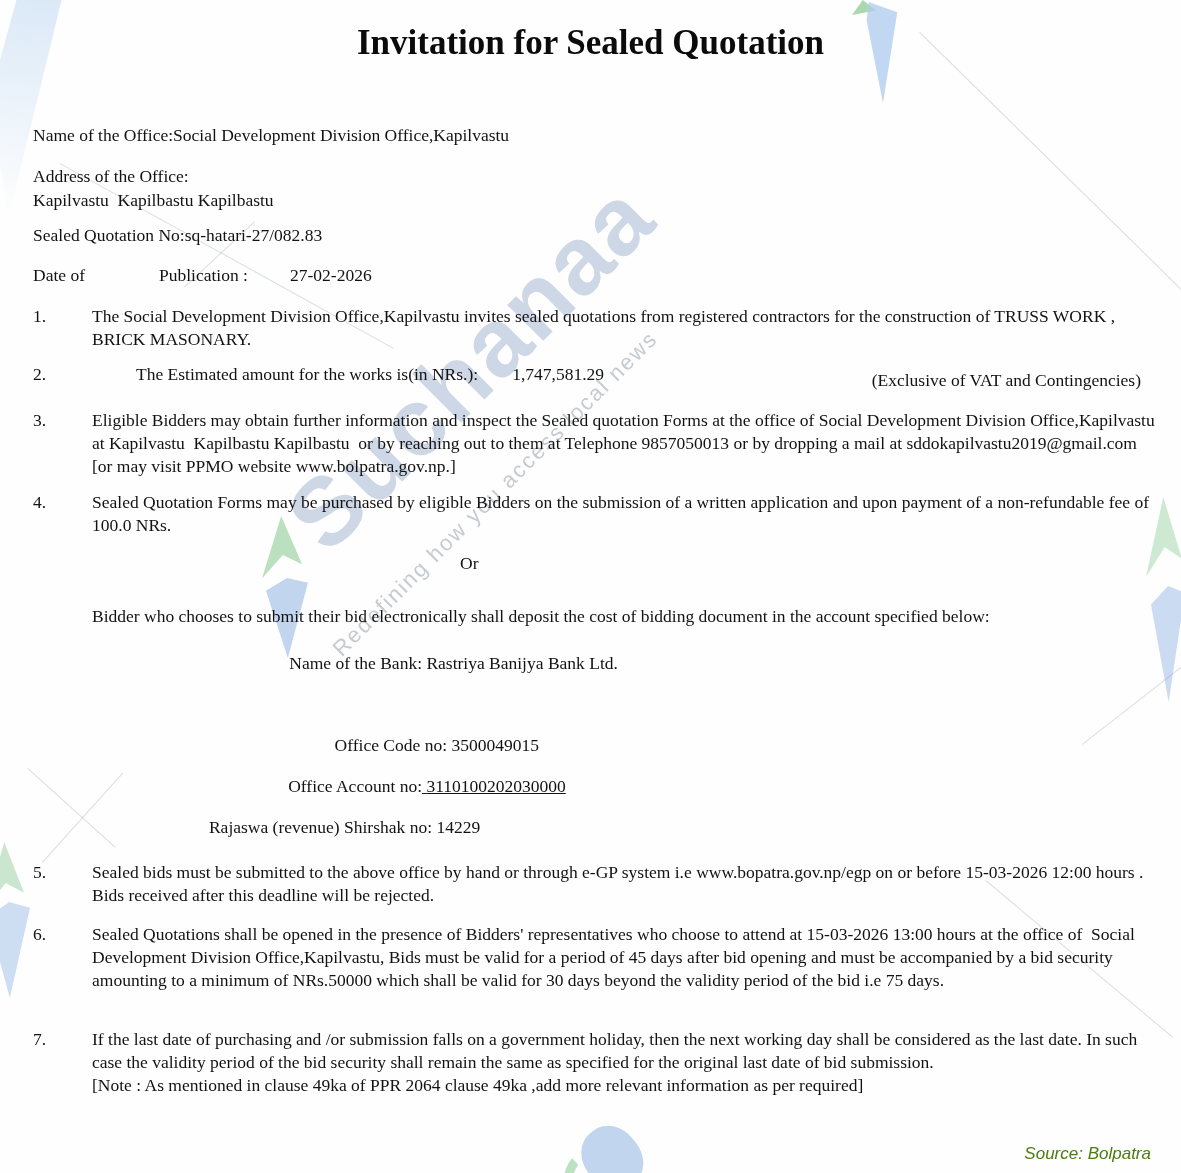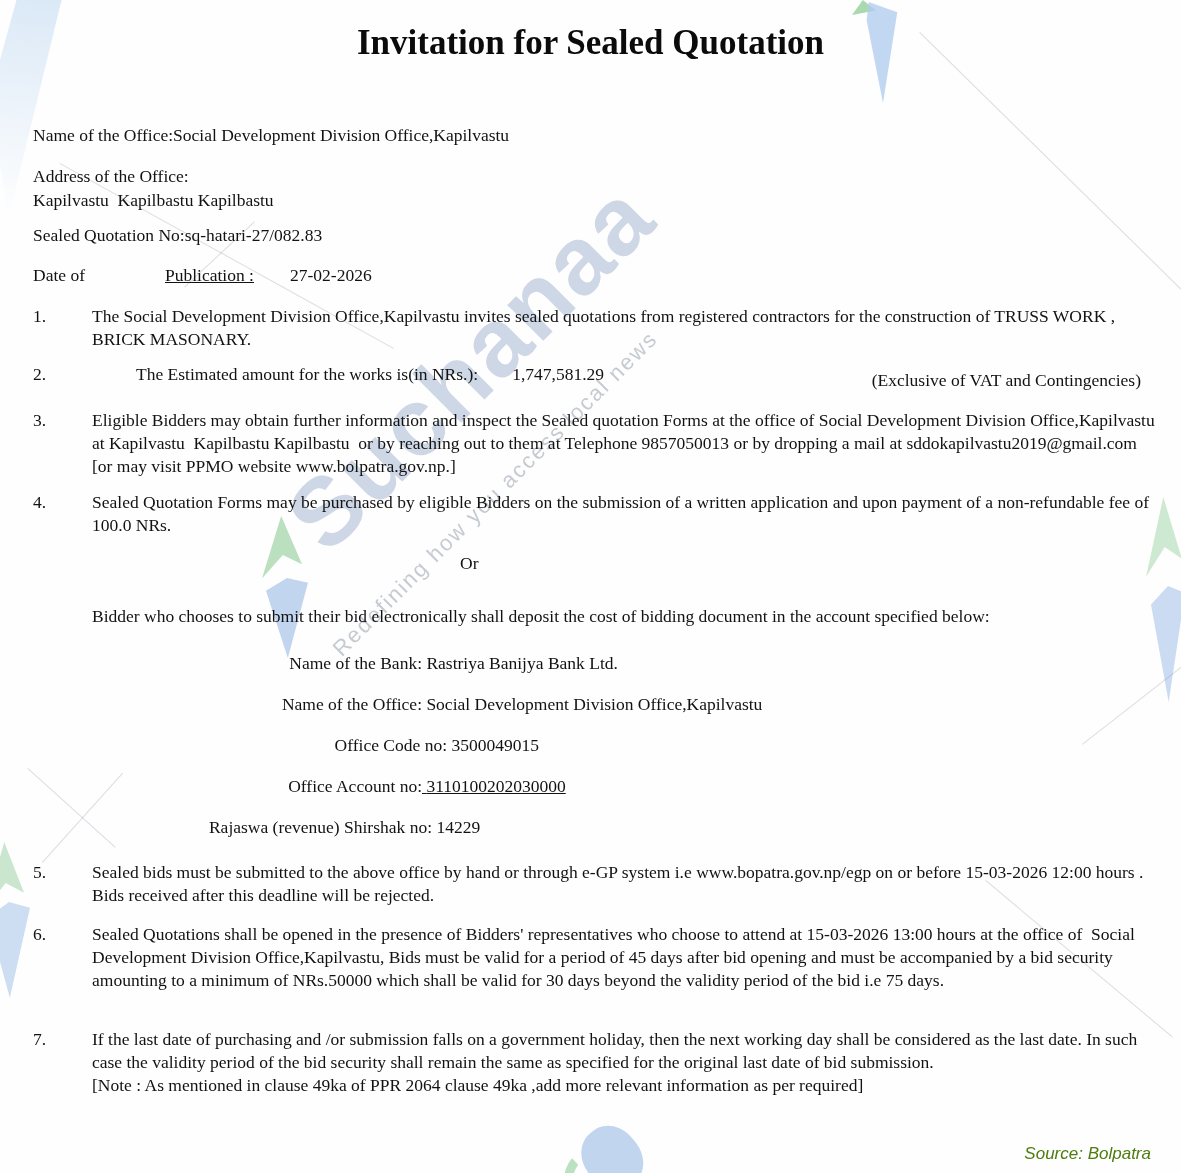--- a/index.html
+++ b/index.html
@@ -166,21 +166,21 @@
 
     <div class="meta-line" style="top:124px;"><span>Name of the Office:</span><span>Social Development Division Office,Kapilvastu</span></div>
 
     <div class="meta-line" style="top:165px;">Address of the Office:</div>
     <div class="meta-line pre" style="top:189px;">Kapilvastu  Kapilbastu Kapilbastu</div>
 
     <div class="meta-line" style="top:224px;"><span>Sealed Quotation No:</span><span>sq-hatari-27/082.83</span></div>
 
     <div class="meta-line" style="top:264px; width:500px; height:24px;">
       <span class="abs" style="left:0;">Date of</span>
-      <span class="abs" style="left:132px;text-decoration:underline;">Publication :</span>
+      <span class="abs" style="left:126px;">Publication :</span>
       <span class="abs" style="left:257px;">27-02-2026</span>
     </div>
 
     <div class="clause" style="top:305px;">
       <span class="num">1.</span>
       <div class="cbody pre">The Social Development Division Office,Kapilvastu invites sealed quotations from registered contractors for the construction of TRUSS WORK , BRICK MASONARY.</div>
     </div>
 
     <div class="clause" style="top:363px;">
       <span class="num">2.</span>
@@ -204,24 +204,20 @@
     </div>
 
     <div class="or-sep">Or</div>
 
     <div class="abs pre" style="left:92px; top:605px; width:1070px;">Bidder who chooses to submit their bid electronically shall deposit the cost of bidding document in the account specified below:</div>
 
     <div class="bank-row" style="top:652px;">
       <span class="blabel">Name of the Bank:</span>
       <span>Rastriya Banijya Bank Ltd.</span>
     </div>
-    <div class="bank-row" style="top:693px;">
-      <span class="blabel">Name of the Office:</span>
-      <span>Social Development Division Office,Kapilvastu</span>
-    </div>
     <div class="bank-row" style="top:734px;margin-left:25px;">
       <span class="blabel">Office Code no:</span>
       <span>3500049015</span>
     </div>
     <div class="bank-row" style="top:775px;text-decoration:underline;">
       <span class="blabel">Office Account no:</span>
       <span>3110100202030000</span>
     </div>
     <div class="bank-row" style="top:816px;margin-left:10px;">
       <span class="blabel">Rajaswa (revenue) Shirshak no:</span>

